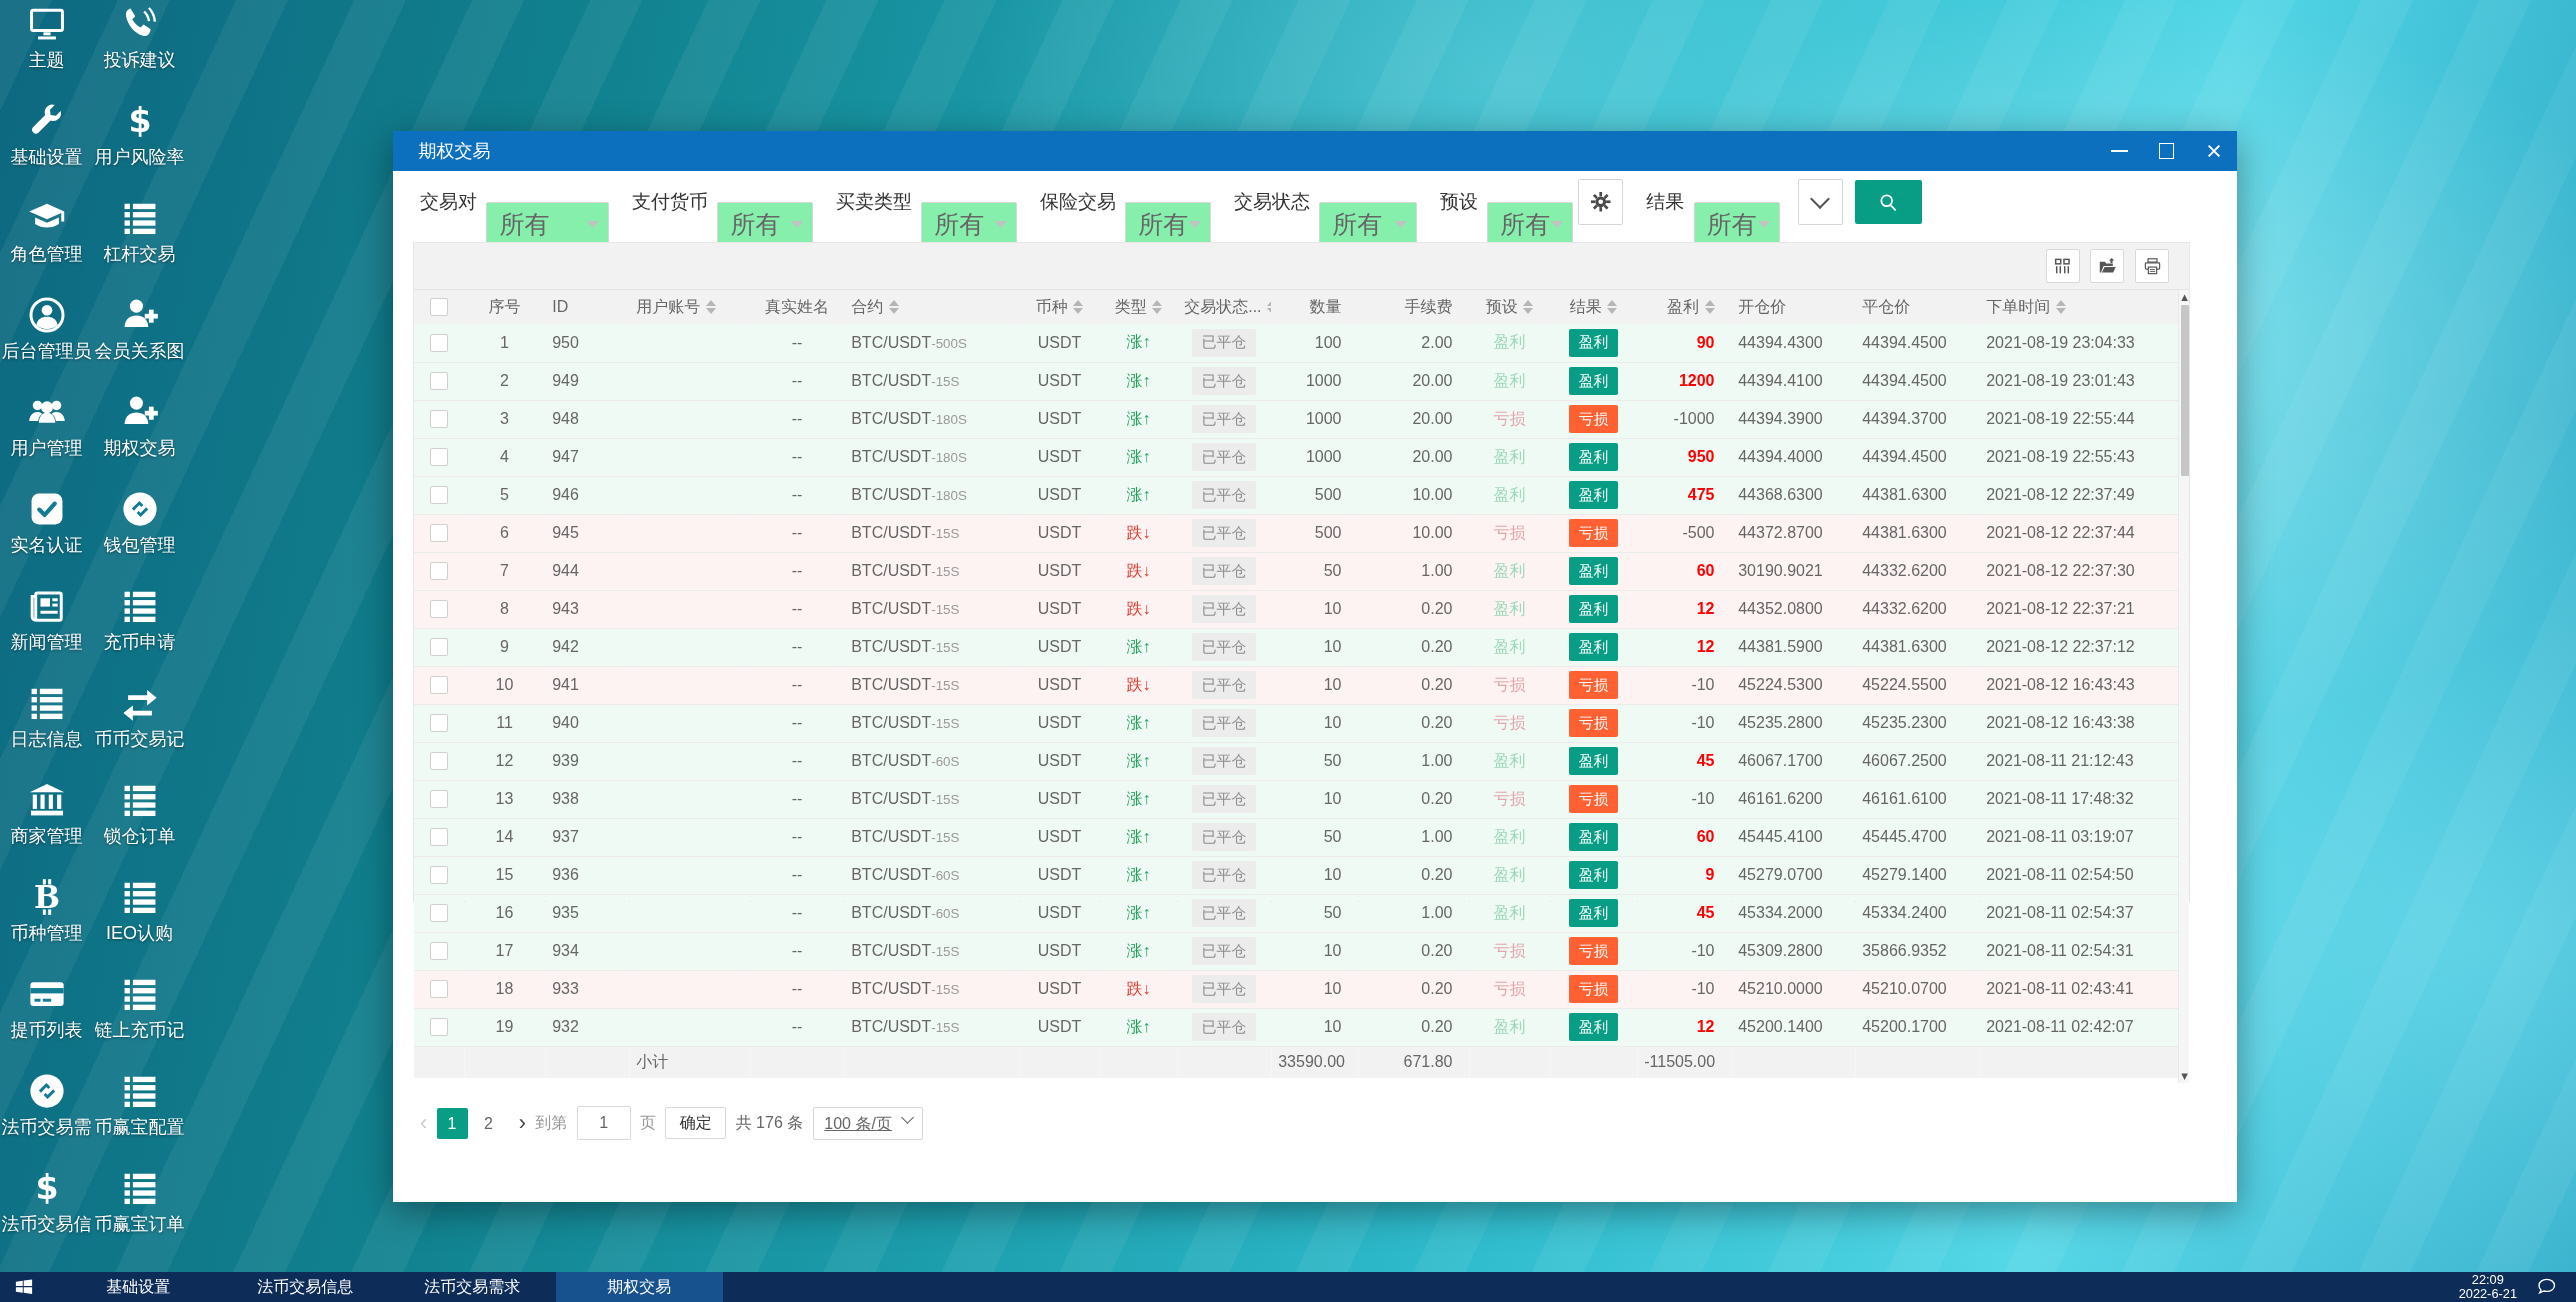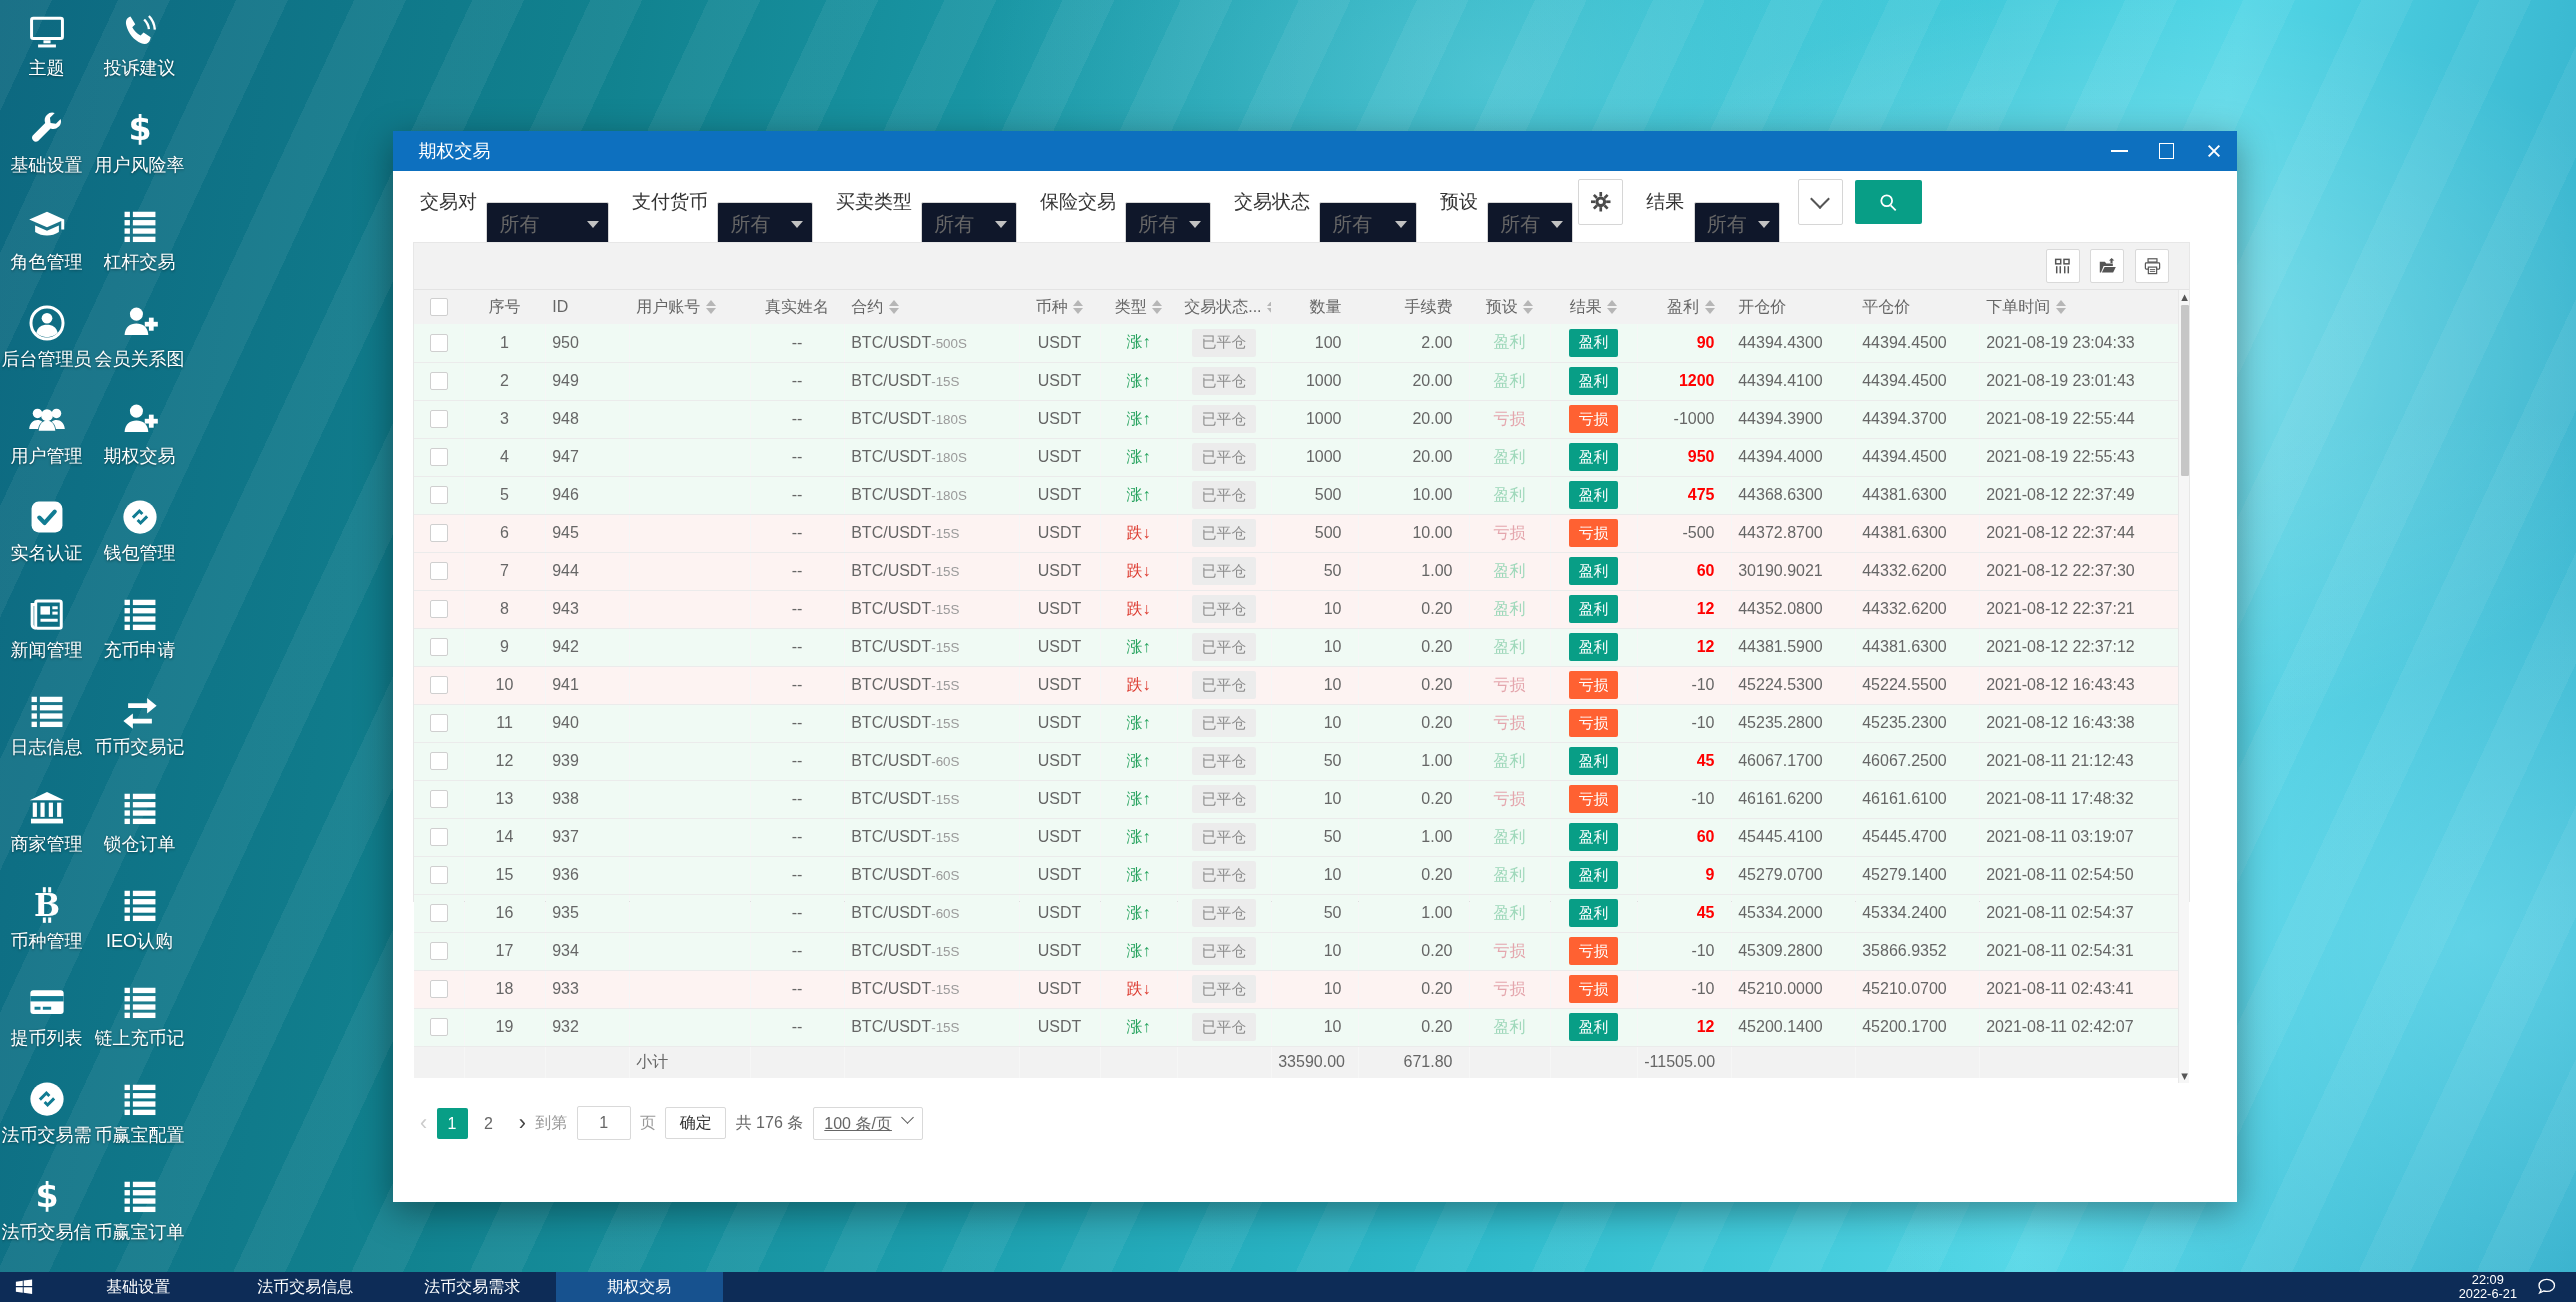--- a/index.html
+++ b/index.html
@@ -9,40 +9,40 @@
     background:
       radial-gradient(940px 605px at 82% 28%, rgba(255,255,255,.30), rgba(255,255,255,0) 62%),
       radial-gradient(1142px 806px at 96% 72%, rgba(130,235,250,.55), rgba(130,235,250,0) 65%),
       radial-gradient(873px 537px at 58% 6%, rgba(160,240,250,.30), rgba(160,240,250,0) 60%),
       linear-gradient(100deg,#0d6880 0%,#11828f 22%,#1d9fae 42%,#2fbccd 60%,#52d6e6 80%,#2ba6c4 100%);
   }
   #rays{position:absolute;inset:0;pointer-events:none;
     background:repeating-linear-gradient(115deg, rgba(255,255,255,.06) 0 47px, rgba(255,255,255,0) 47px 107px);}
   
   #desktop-icons{position:absolute;left:0;top:6;display:grid;grid-template-columns:93px 93px;grid-auto-rows:97px;}
-  .dicon{display:flex;flex-direction:column;align-items:center;justify-content:flex-start;padding-top:12px;cursor:pointer;}
+  .dicon{display:flex;flex-direction:column;align-items:center;justify-content:flex-start;padding-top:4px;cursor:pointer;}
   .dicon .glyph{width:39px;height:39px;color:#fff;display:flex;align-items:center;justify-content:center;}
   .dicon .glyph svg{width:38px;height:38px;}
   .dicon .dlabel{margin-top:5.4px;font-size:18px;color:#fff;white-space:nowrap;max-width:91px;overflow:hidden;
     text-shadow:0 1.3px 2.7px rgba(0,0,0,.45);}
   
   #win{position:absolute;left:393px;top:131px;width:1844px;height:1071px;background:#fff;
     box-shadow:0 9.4px 34px rgba(0,0,0,.38);}
   #titlebar{height:40px;background:#0d70bf;display:flex;align-items:center;}
   #title{color:#fff;font-size:18px;margin-left:25.5px;}
   #wincontrols{margin-left:auto;display:flex;height:40px;}
   .wbtn{width:47px;height:40px;display:flex;align-items:center;justify-content:center;cursor:pointer;}
   .min-bar{width:17.5px;height:2px;background:#fff;}
   .max-box{width:13.4px;height:13.4px;border:1.3px solid #fff;}
   .wbtn svg{width:16px;height:16px;stroke:#fff;stroke-width:3;}
   
   #filters{height:62px;display:flex;align-items:center;padding-left:27px;background:#fff;}
   .flabel{font-size:19px;color:#333;margin:0 9.4px 0 23px;white-space:nowrap;}
   .fselect{position:relative;height:43px;line-height:43px;border:0.7px solid #d6d6d6;border-radius:2px;
-    background:#0f172a;color:#666;font-size:20px;padding:0 29.6px 0 12px;cursor:pointer;white-space:nowrap;margin-top:44px;}
+    background:#86efac;color:#666;font-size:25px;padding:0 29.6px 0 12px;cursor:pointer;white-space:nowrap;margin-top:44px;}
   .fselect:after{content:"";position:absolute;right:9.4px;top:18px;border-left:6px solid transparent;
     border-right:6px solid transparent;border-top:7.4px solid #c2c2c2;}
   .sqbtn{width:43px;height:44px;border:0.7px solid #d6d6d6;border-radius:2px;background:#fff;margin-left:5.4px;
     display:flex;align-items:center;justify-content:center;cursor:pointer;color:#4a4a4a;}
   .sqbtn svg{width:21.5px;height:21.5px;}
   .chev{width:12px;height:12px;border-left:2px solid #555;border-bottom:2px solid #555;transform:rotate(-45deg);margin-top:-5.4px;}
   #search-btn{width:67px;height:44px;background:#089e86;border-radius:2px;margin-left:12px;display:flex;
     align-items:center;justify-content:center;cursor:pointer;color:#fff;}
   #search-btn svg{width:23px;height:23px;}
   

